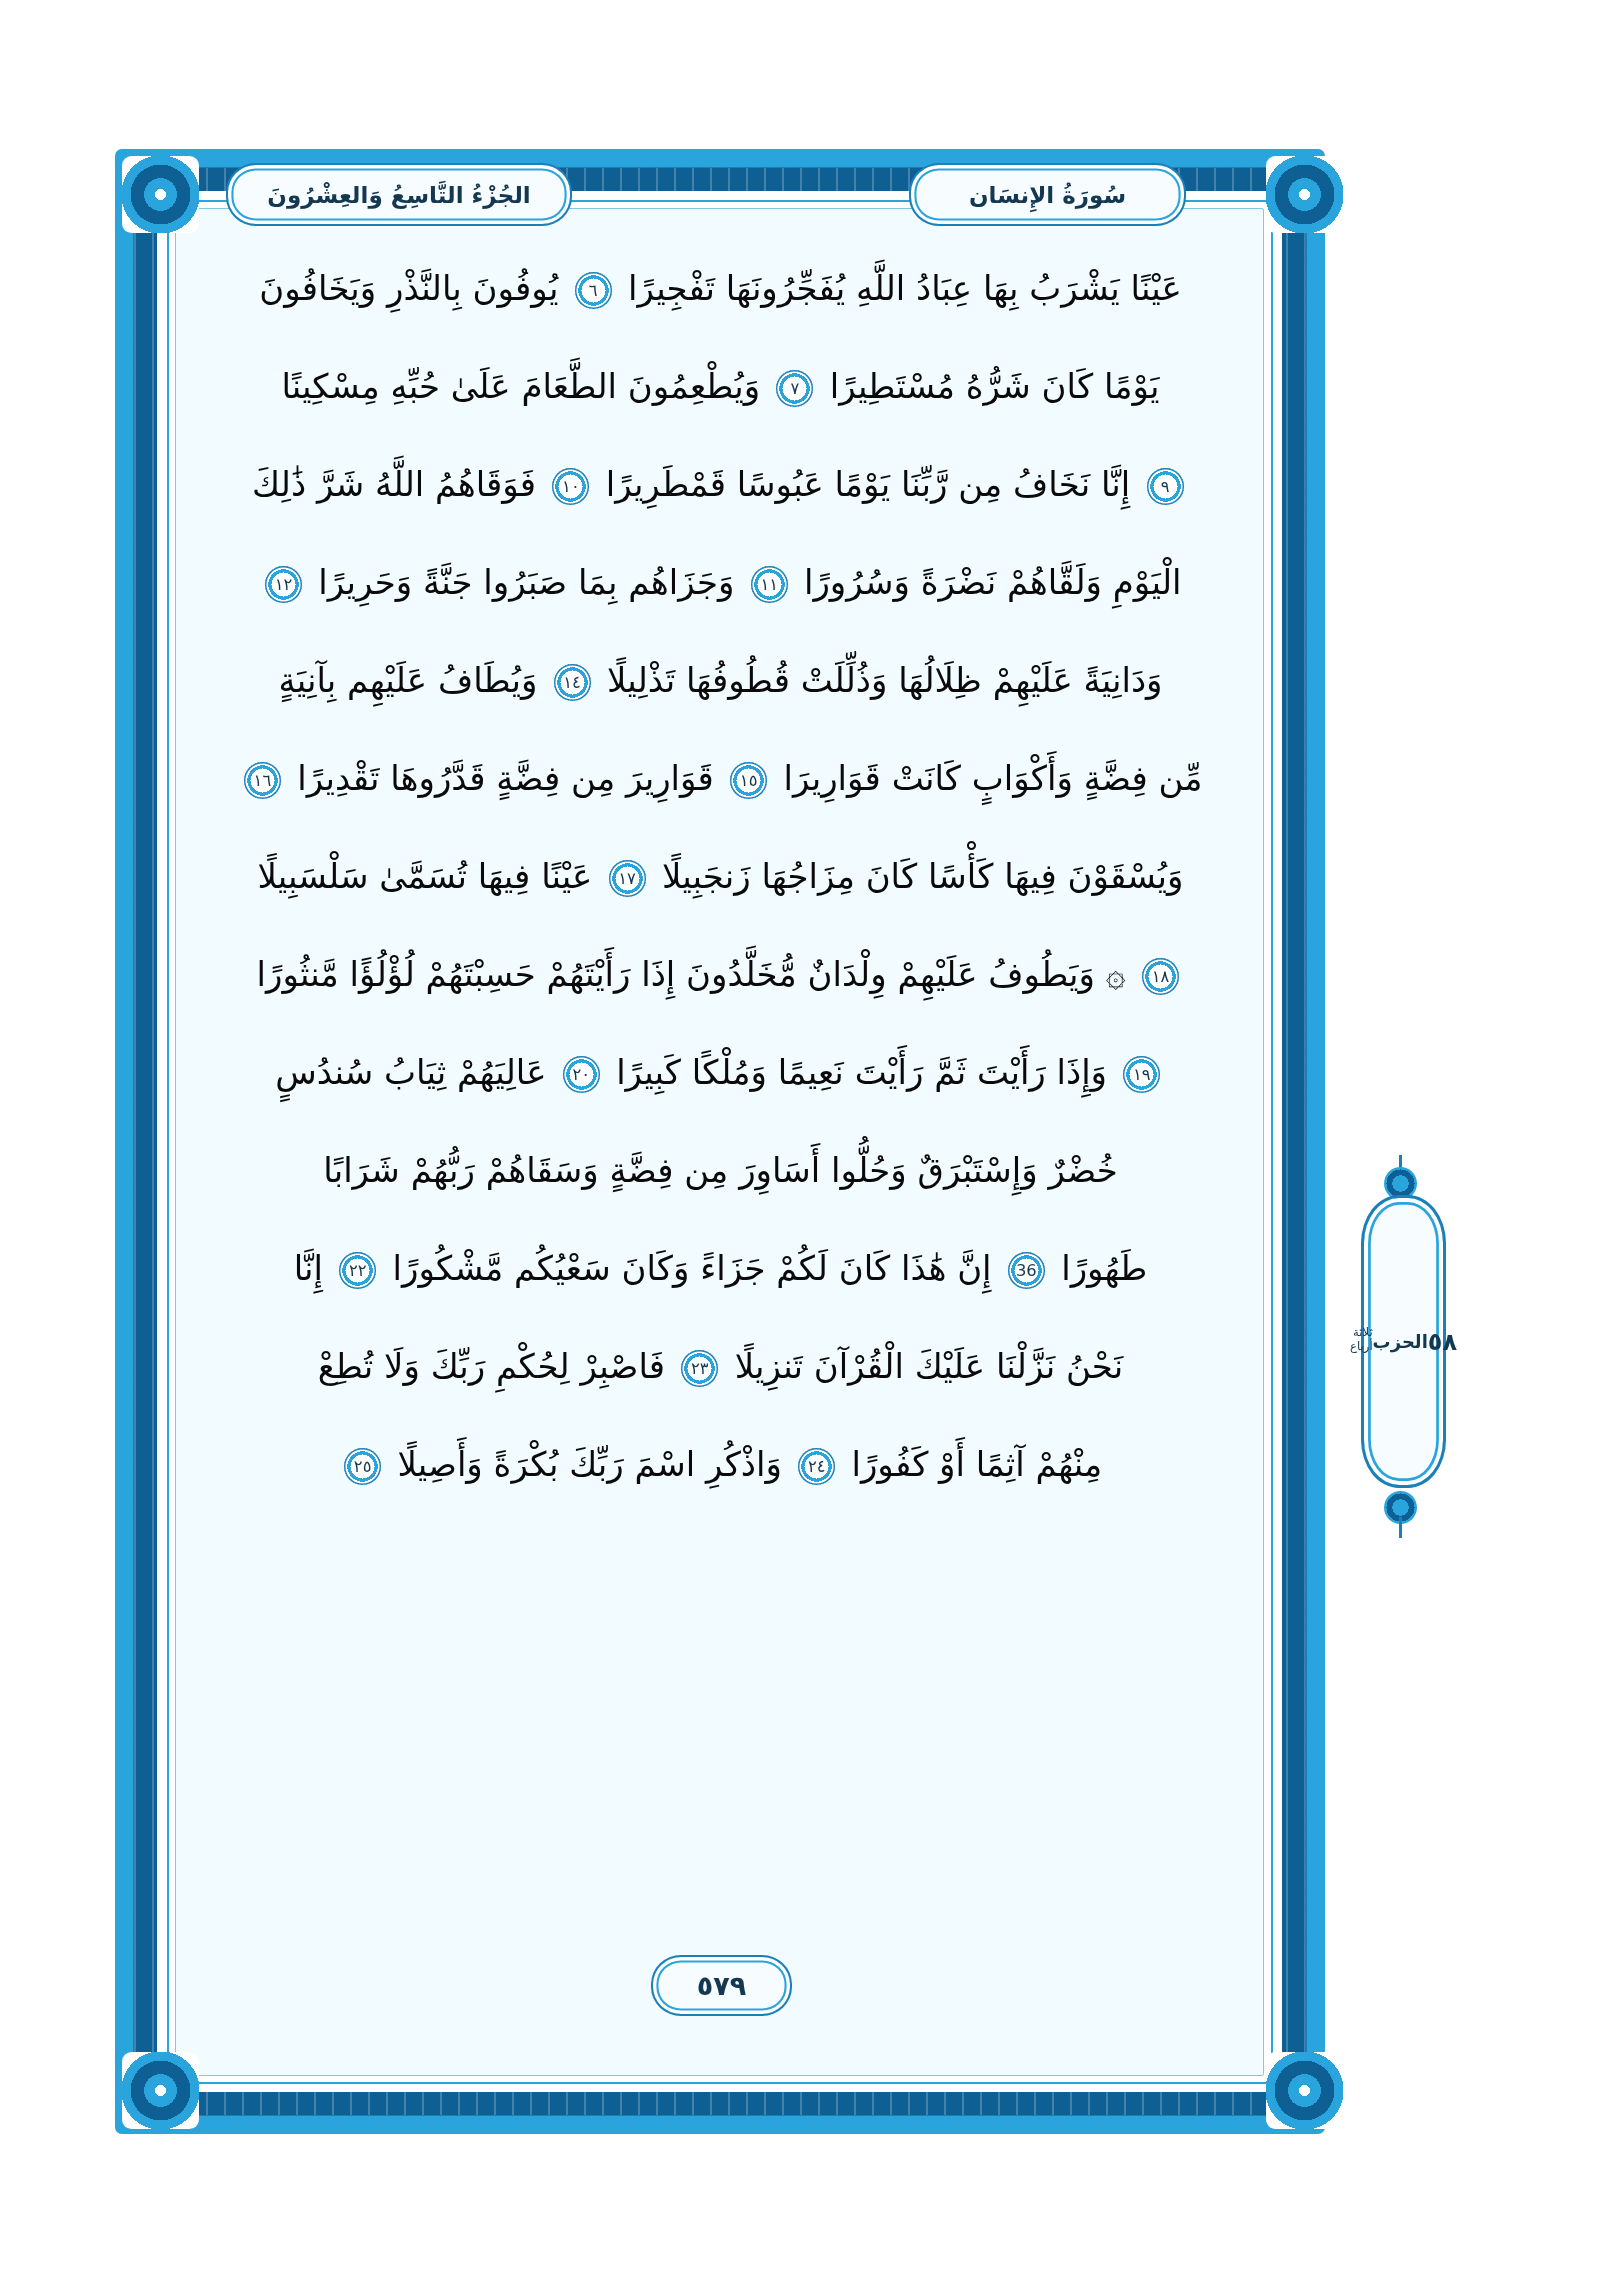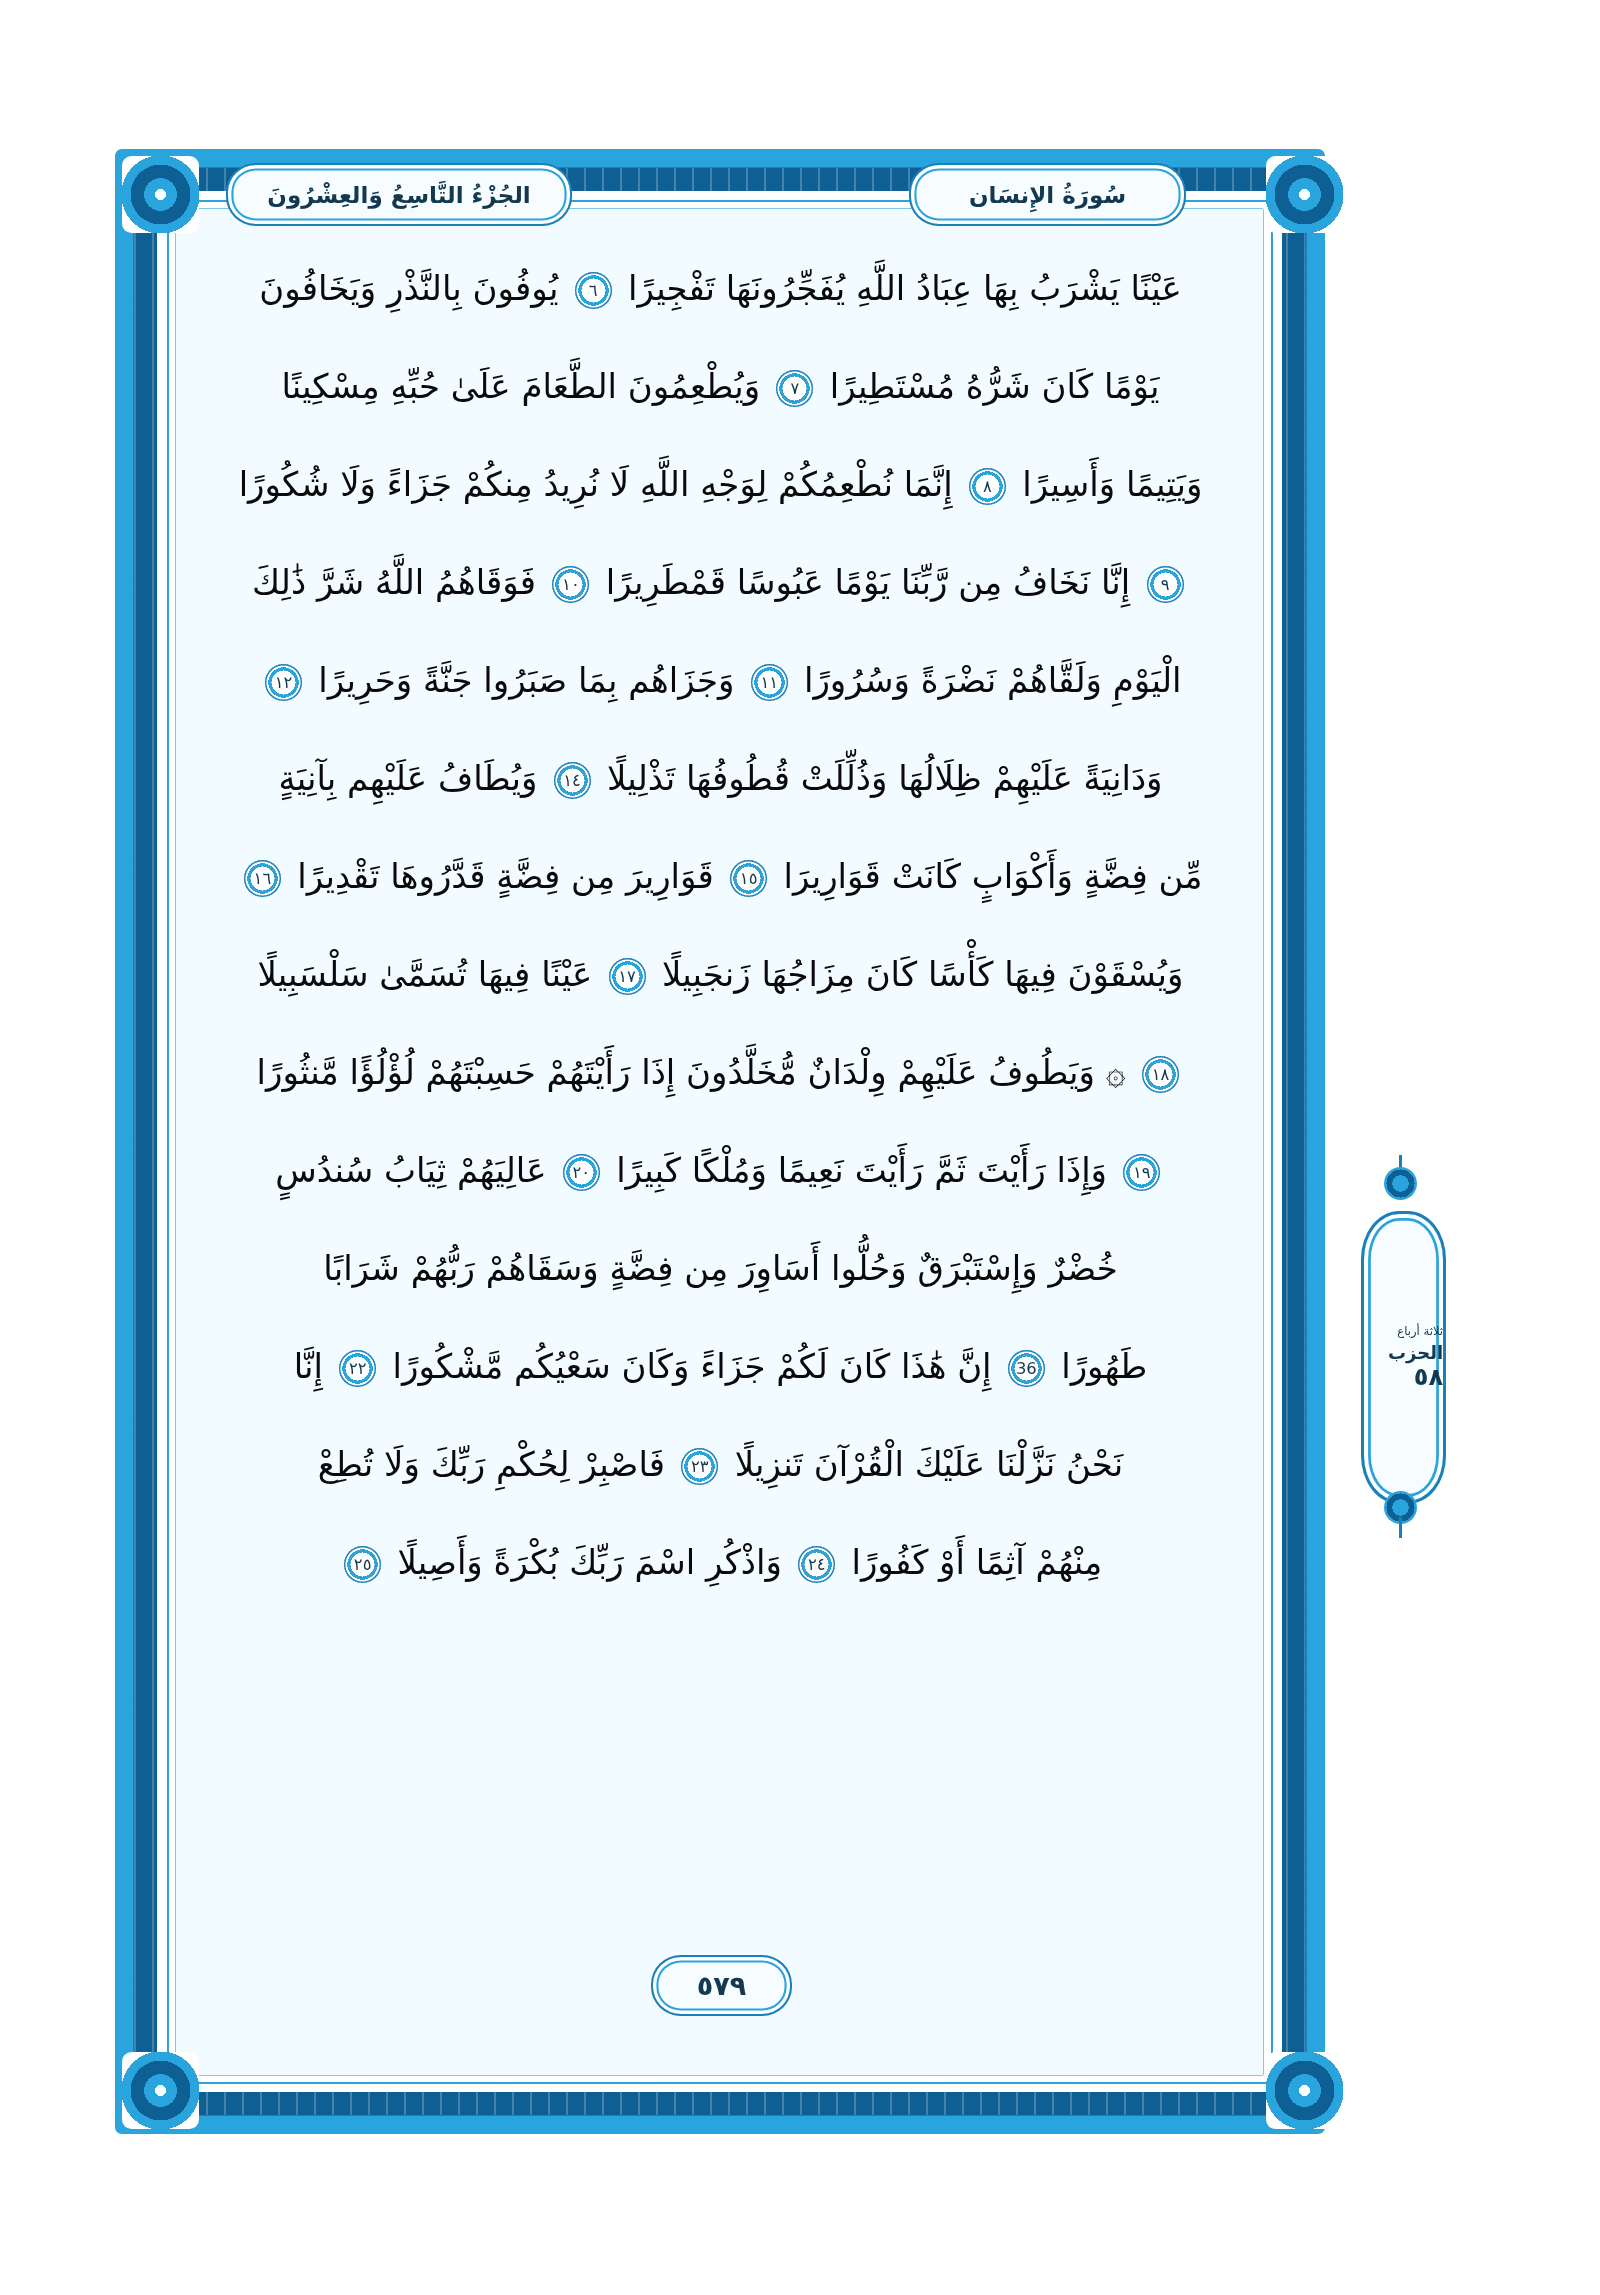--- a/index.html
+++ b/index.html
@@ -174,30 +174,29 @@
     position: absolute;
     left: 1357px;
     top: 1155px;
     width: 87px;
     height: 383px;
     z-index: 7;
   }
   #hizb-body {
     position: absolute;
     left: 4.1px;
-    top: 56px;
+    top: 40px;
     width: 79px;
     height: 287px;
     background: #f6fcff;
     border: 3.4px solid #1b7fb8;
     border-radius: 38px / 48px;
     box-shadow: inset 0 0 0 4.1px #ffffff, inset 0 0 0 6.8px #2aa4dd;
     display: flex;
-    flex-direction: column;
-    align-items: flex-end;
+    align-items: center;
     justify-content: center;
   }
   .hizb-cap {
     position: absolute;
     left: 27px;
     width: 33px;
     height: 33px;
     background: radial-gradient(circle at 50% 50%, #2aa4dd 0 35%, #0e5f93 35% 60%, #2aa4dd 60% 100%);
     border-radius: 50%;
   }
@@ -283,25 +282,20 @@
       <span class="aya-num">٦</span>
       <span>يُوفُونَ بِالنَّذْرِ وَيَخَافُونَ</span>
     </div>
 
     <div class="aya-line">
       <span>يَوْمًا كَانَ شَرُّهُ مُسْتَطِيرًا</span>
       <span class="aya-num">٧</span>
       <span>وَيُطْعِمُونَ الطَّعَامَ عَلَىٰ حُبِّهِ مِسْكِينًا</span>
     </div>
 
-    <div class="aya-line">
-      <span>وَيَتِيمًا وَأَسِيرًا</span>
-      <span class="aya-num">٨</span>
-      <span>إِنَّمَا نُطْعِمُكُمْ لِوَجْهِ اللَّهِ لَا نُرِيدُ مِنكُمْ جَزَاءً وَلَا شُكُورًا</span>
-    </div>
 
     <div class="aya-line">
       <span class="aya-num">٩</span>
       <span>إِنَّا نَخَافُ مِن رَّبِّنَا يَوْمًا عَبُوسًا قَمْطَرِيرًا</span>
       <span class="aya-num">١٠</span>
       <span>فَوَقَاهُمُ اللَّهُ شَرَّ ذَٰلِكَ</span>
     </div>
 
     <div class="aya-line">
       <span>الْيَوْمِ وَلَقَّاهُمْ نَضْرَةً وَسُرُورًا</span>

